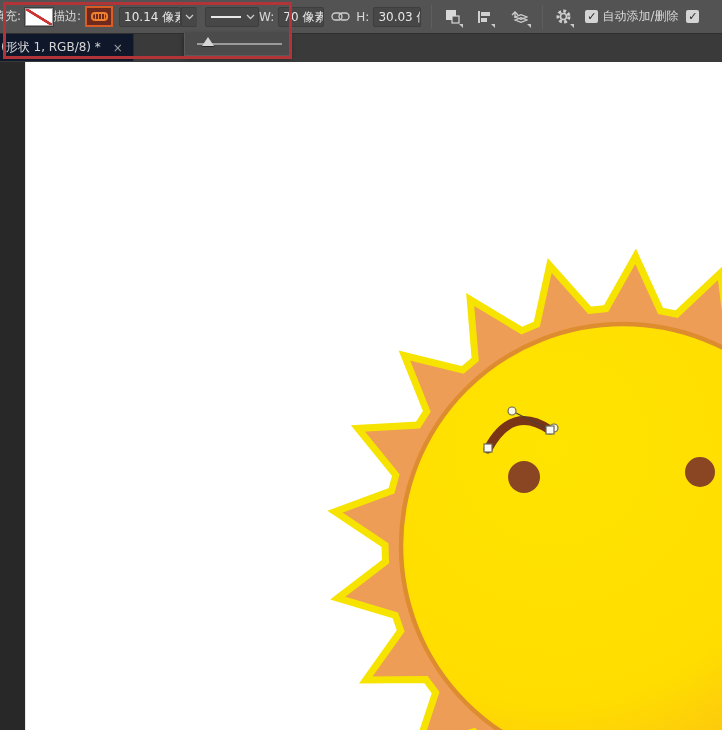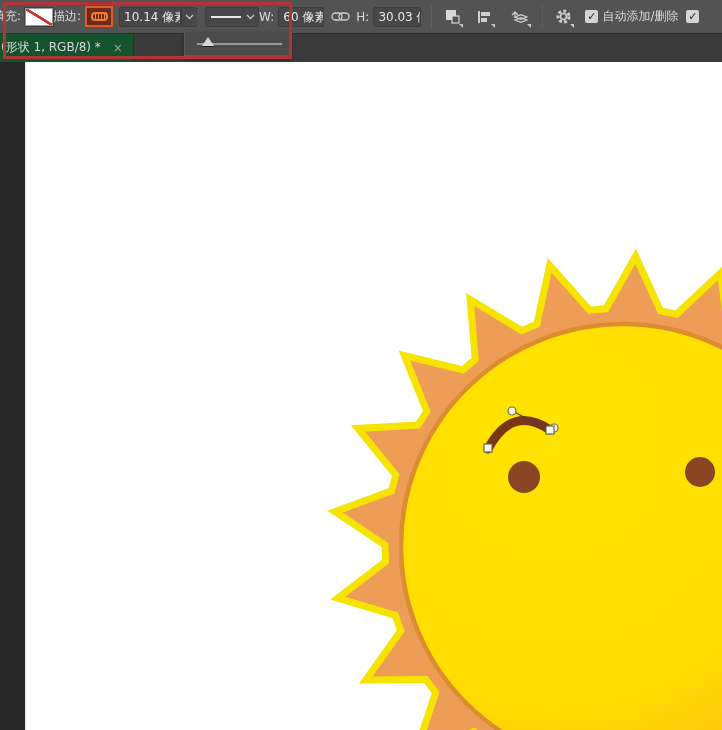--- a/index.html
+++ b/index.html
@@ -61,21 +61,21 @@
     display:flex; align-items:center; justify-content:center;
     color:#262626; font-size:11px; font-weight:bold; line-height:13px;
   }
 
   
   .tab-bar {
     position:absolute; left:0; top:34px; width:722px; height:28px;
     background:#3a3a3a; overflow:hidden;
   }
   .doc-tab {
-    position:absolute; left:0; top:0; height:27px; background:#14532d;
+    position:absolute; left:0; top:0; height:27px; background:#0f172a;
     border-right:1px solid #2c2c2c;
     display:flex; align-items:center; padding:0 10px 0 1px;
     color:#d6d6d6;
   }
   .doc-tab .close { margin-left:12px; color:#9f9f9f; font-size:12px; }
 
   
   .slider-popup {
     position:absolute; left:184px; top:33px; width:106px; height:23px;
     background:#4b4b4b; border:1px solid #5a5a5a; border-top:none;
@@ -123,21 +123,21 @@
   </span>
 
   <span class="style-dd ml8">
     <span class="line-preview"></span>
     <svg width="9" height="6">
         <path d="M1 1 L4.5 4.5 L8 1" stroke="#c9c9c9" fill="none" stroke-width="1.3"></path>
       </svg>
   </span>
 
   <span class="lbl ml14">W:</span>
-  <span class="field ml4" style="width:46px">60 像素</span>
+  <span class="field ml4" style="width:46px">70 像素</span>
 
   <span class="icon-btn ml5" style="width:22px">
     <svg width="19" height="11">
       <rect x="1" y="2" width="10" height="7" rx="3.5" fill="none" stroke="#cfcfcf" stroke-width="1.3"></rect>
       <rect x="8" y="2" width="10" height="7" rx="3.5" fill="none" stroke="#cfcfcf" stroke-width="1.3"></rect>
     </svg>
   </span>
 
   <span class="lbl ml5">H:</span>
   <span class="field ml4" style="width:48px">30.03 像素</span>

